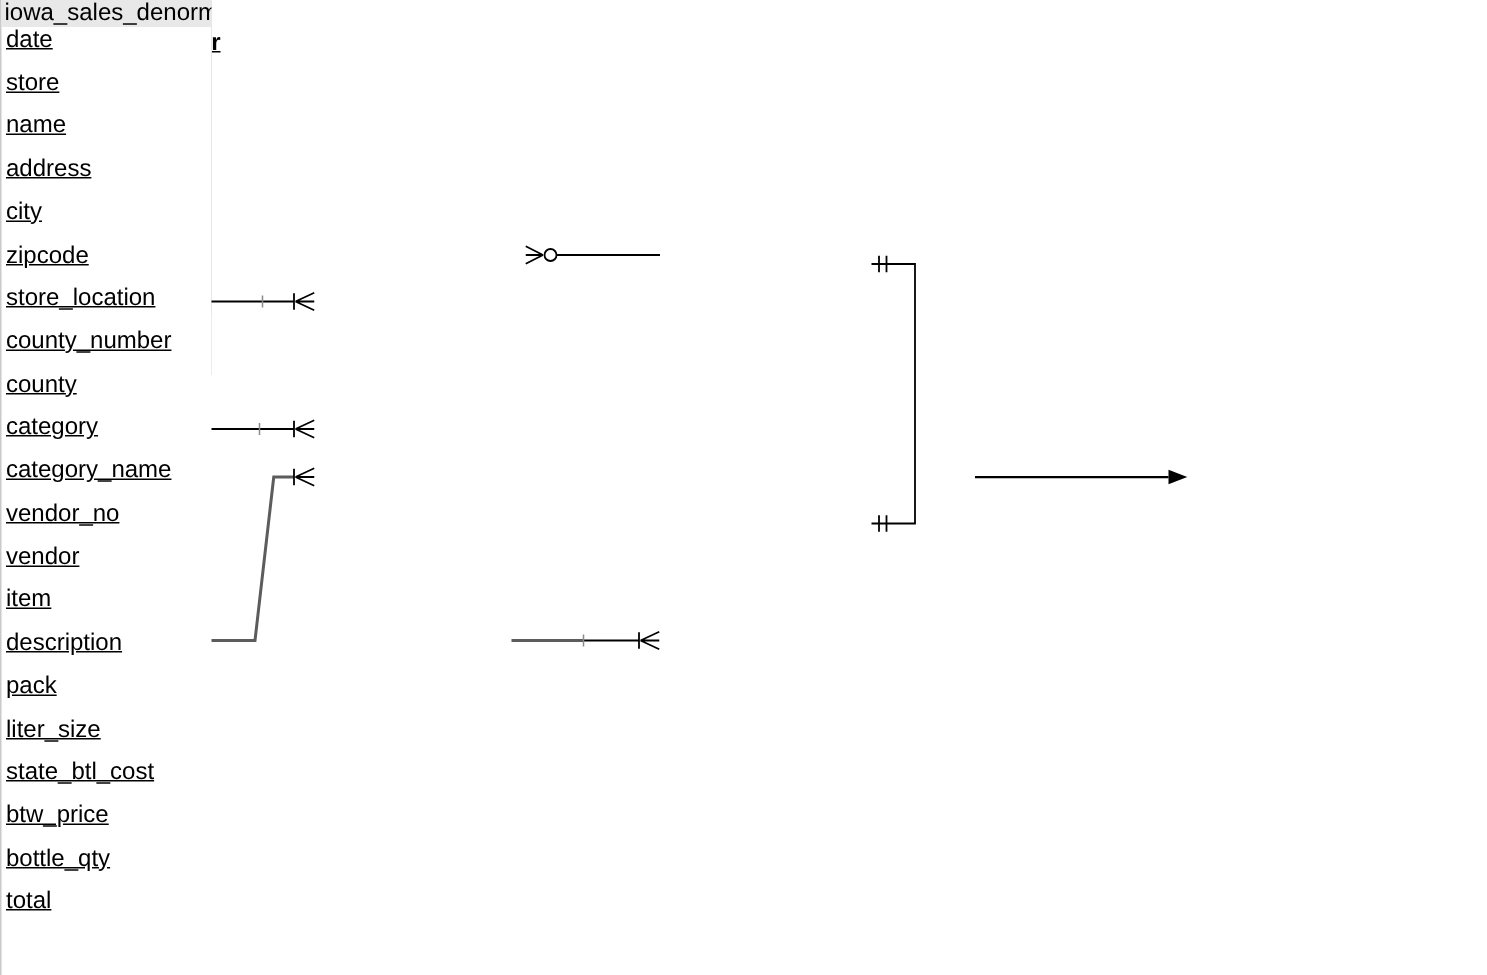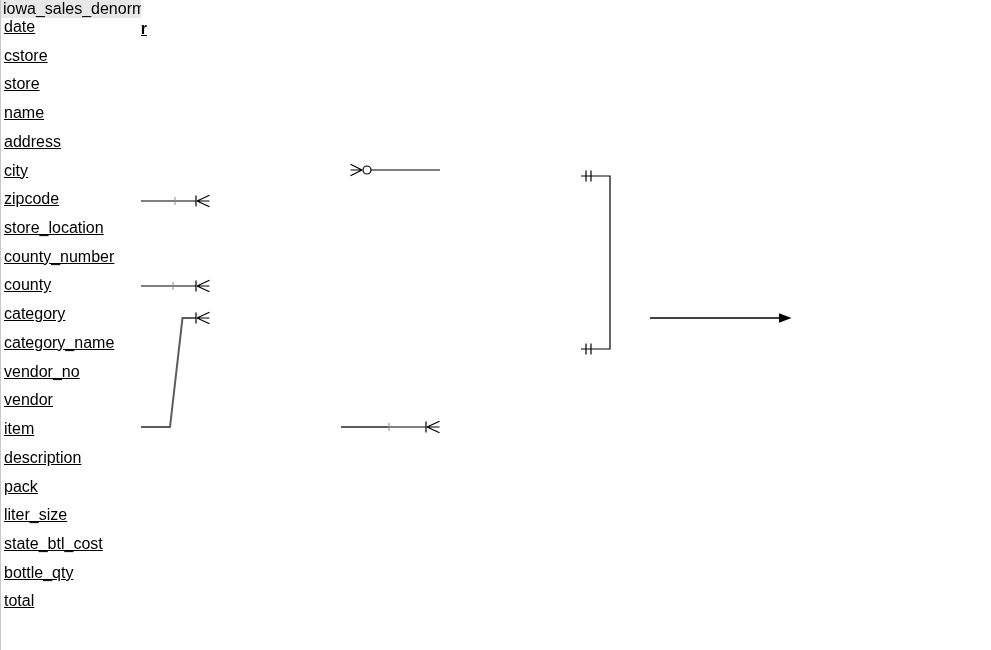--- a/index.html
+++ b/index.html
@@ -175,38 +175,38 @@
         <div class="frow">zipcode</div>
         <div class="frow">store_location</div>
         <div class="frow">county_number</div>
       </div>
   </div>
 
   <div class="entity" id="ent-denorm">
     <div class="ehead">iowa_sales_denorm</div>
     <div class="rows">
         <div class="frow">date</div>
-        <div class="frow">cstore</div>
         <div class="frow">store</div>
         <div class="frow">name</div>
         <div class="frow">address</div>
         <div class="frow">city</div>
         <div class="frow">zipcode</div>
         <div class="frow">store_location</div>
         <div class="frow">county_number</div>
         <div class="frow">county</div>
         <div class="frow">category</div>
         <div class="frow">category_name</div>
         <div class="frow">vendor_no</div>
         <div class="frow">vendor</div>
         <div class="frow">item</div>
         <div class="frow">description</div>
         <div class="frow">pack</div>
         <div class="frow">liter_size</div>
         <div class="frow">state_btl_cost</div>
+        <div class="frow">btw_price</div>
         <div class="frow">bottle_qty</div>
         <div class="frow">total</div>
       </div>
   </div>
 
   <svg class="overlay" viewBox="0 0 991 650" xmlns="http://www.w3.org/2000/svg">
 
     <g>
       <path d="M141 201 H196"></path>
       <path class="faint" d="M175 197 V205"></path>

